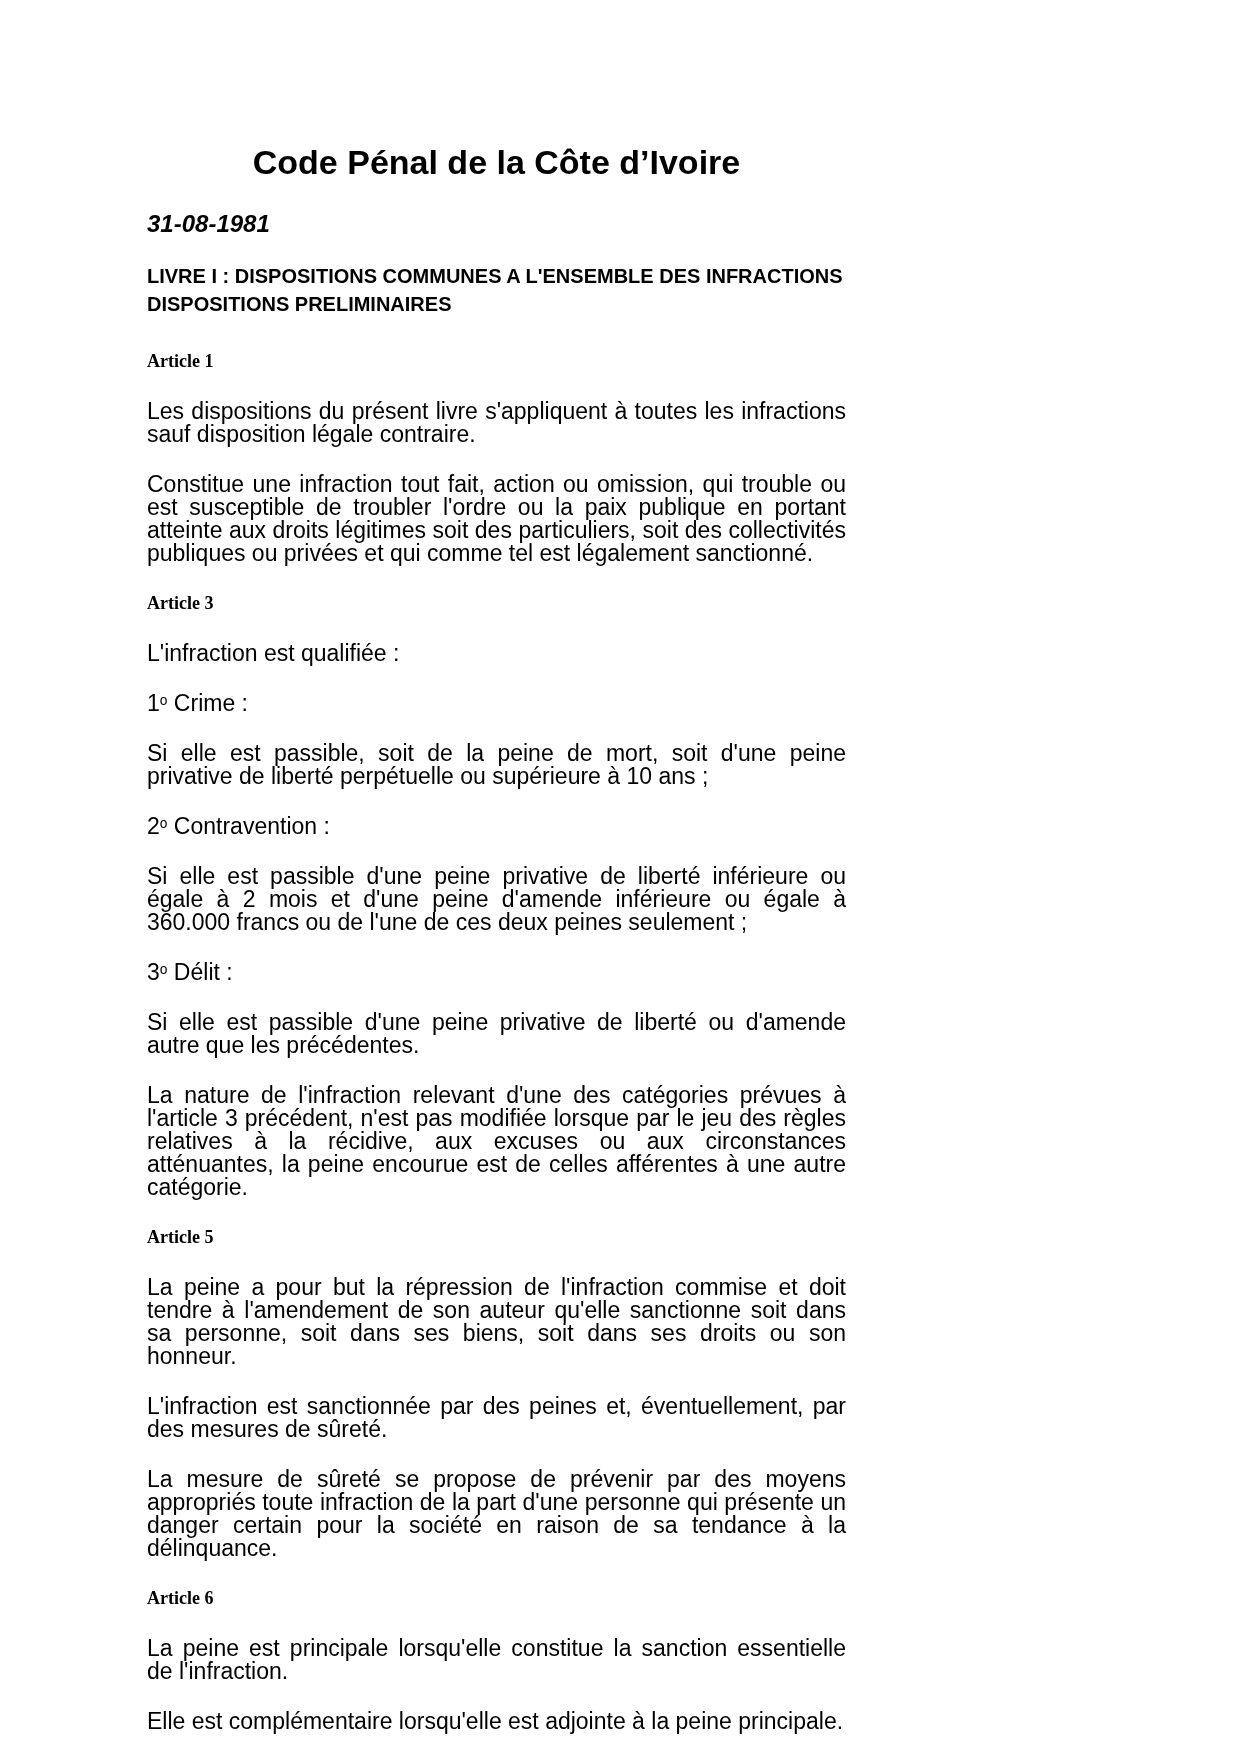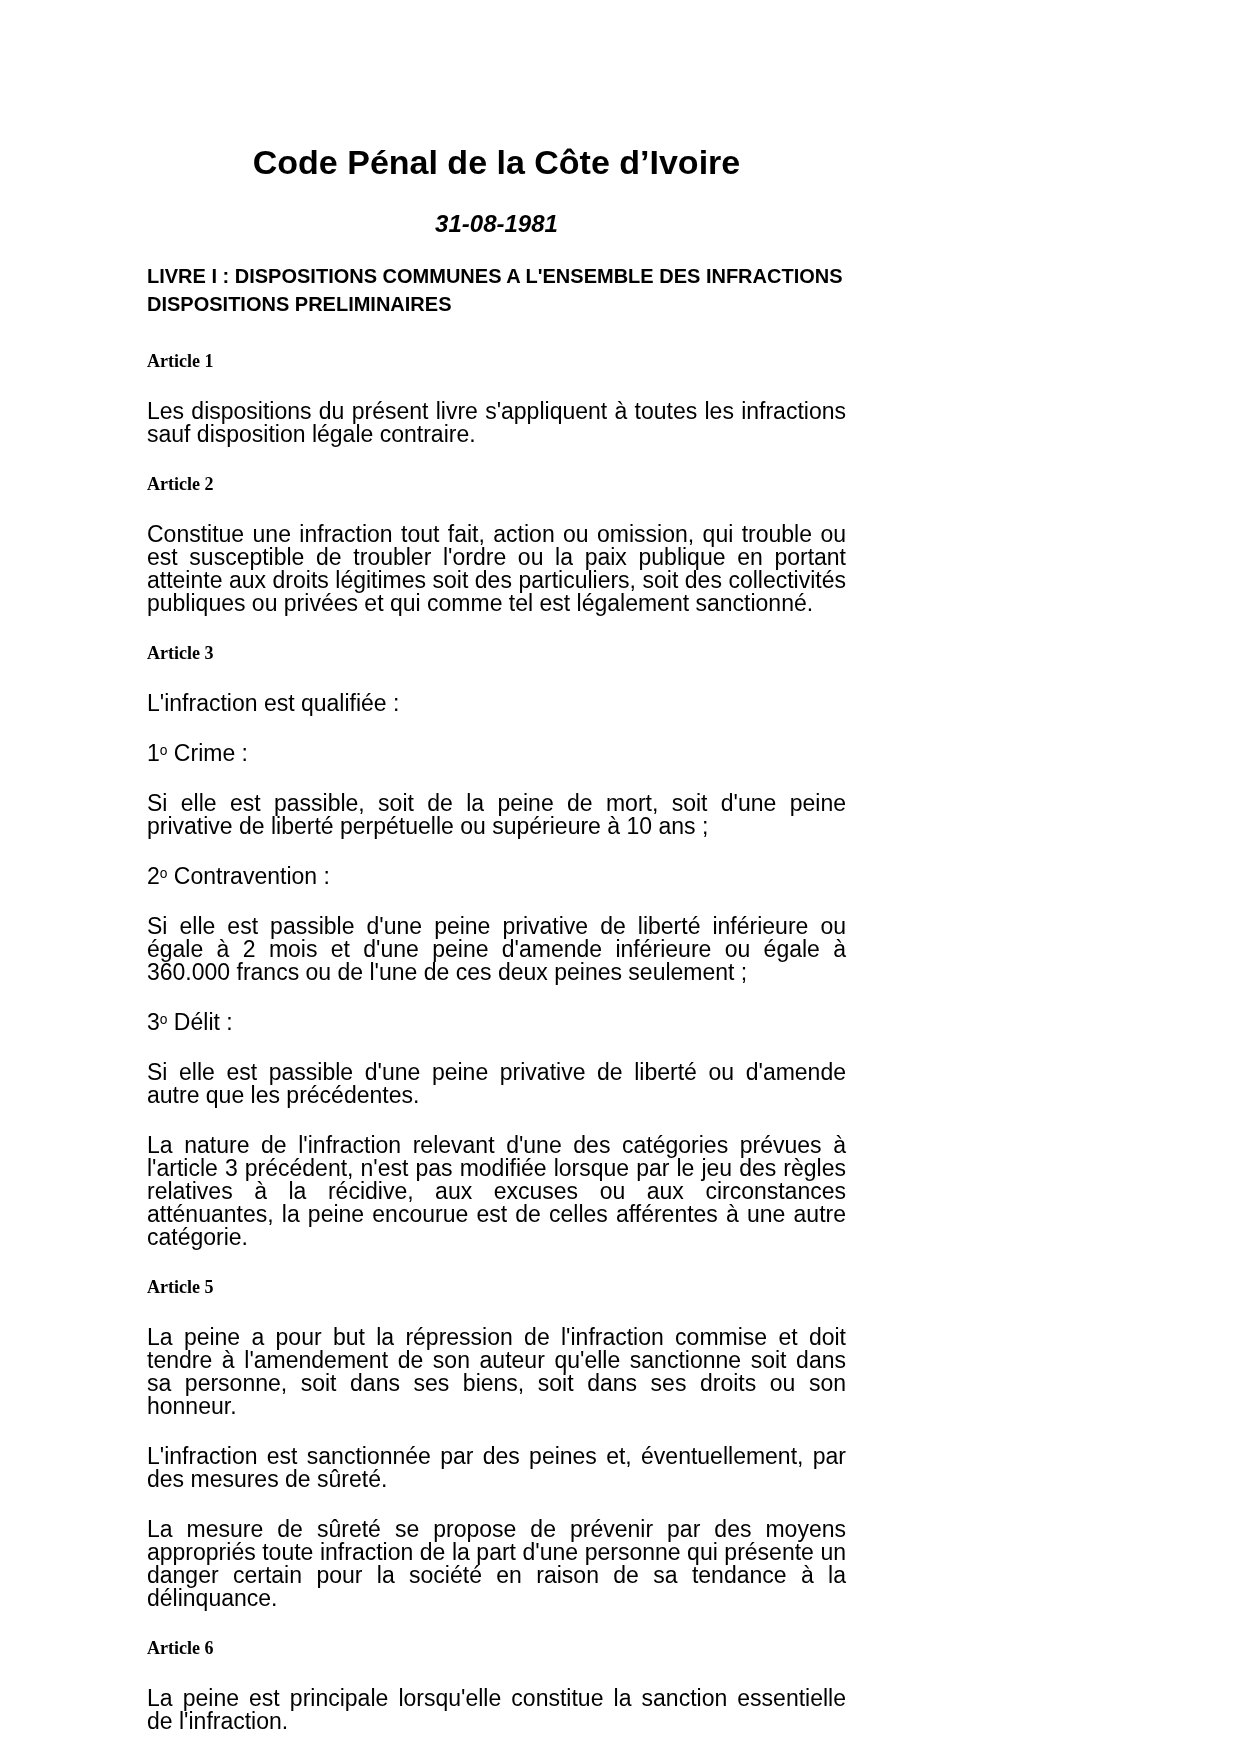--- a/index.html
+++ b/index.html
@@ -25,21 +25,21 @@
     font-weight: bold;
     text-align: center;
     white-space: nowrap;
   }
   .doc-date {
     margin: 28px 0 0 0;
     font-size: 24px;
     line-height: 28px;
     font-weight: bold;
     font-style: italic;
-    text-align: center;
+    text-align: left;
   }
   .book-heading {
     margin: 24px 0 32px 0;
     font-size: 20px;
     line-height: 28px;
     font-weight: bold;
   }
   .hline {
     display: block;
     white-space: nowrap;
@@ -73,21 +73,20 @@
   <p class="doc-date">31-08-1981</p>
 
   <h2 class="book-heading">
     <span class="hline">LIVRE I : DISPOSITIONS COMMUNES A L'ENSEMBLE DES INFRACTIONS</span>
     <span class="hline">DISPOSITIONS PRELIMINAIRES</span>
   </h2>
 
   <h3 class="article-h">Article 1</h3>
   <p class="para">Les dispositions du présent livre s'appliquent à toutes les infractions sauf disposition légale contraire.</p>
 
-  <h3 class="article-h">Article 2</h3>
   <p class="para">Constitue une infraction tout fait, action ou omission, qui trouble ou est susceptible de troubler l'ordre ou la paix publique en portant atteinte aux droits légitimes soit des particuliers, soit des collectivités publiques ou privées et qui comme tel est légalement sanctionné.</p>
 
   <h3 class="article-h">Article 3</h3>
   <p class="para">L'infraction est qualifiée :</p>
 
   <p class="para"><span>1</span><sup>o</sup><span> Crime :</span></p>
   <p class="para">Si elle est passible, soit de la peine de mort, soit d'une peine privative de liberté perpétuelle ou supérieure à 10 ans ;</p>
 
   <p class="para"><span>2</span><sup>o</sup><span> Contravention :</span></p>
   <p class="para">Si elle est passible d'une peine privative de liberté inférieure ou égale à 2 mois et d'une peine d'amende inférieure ou égale à 360.000 francs ou de l'une de ces deux peines seulement ;</p>

